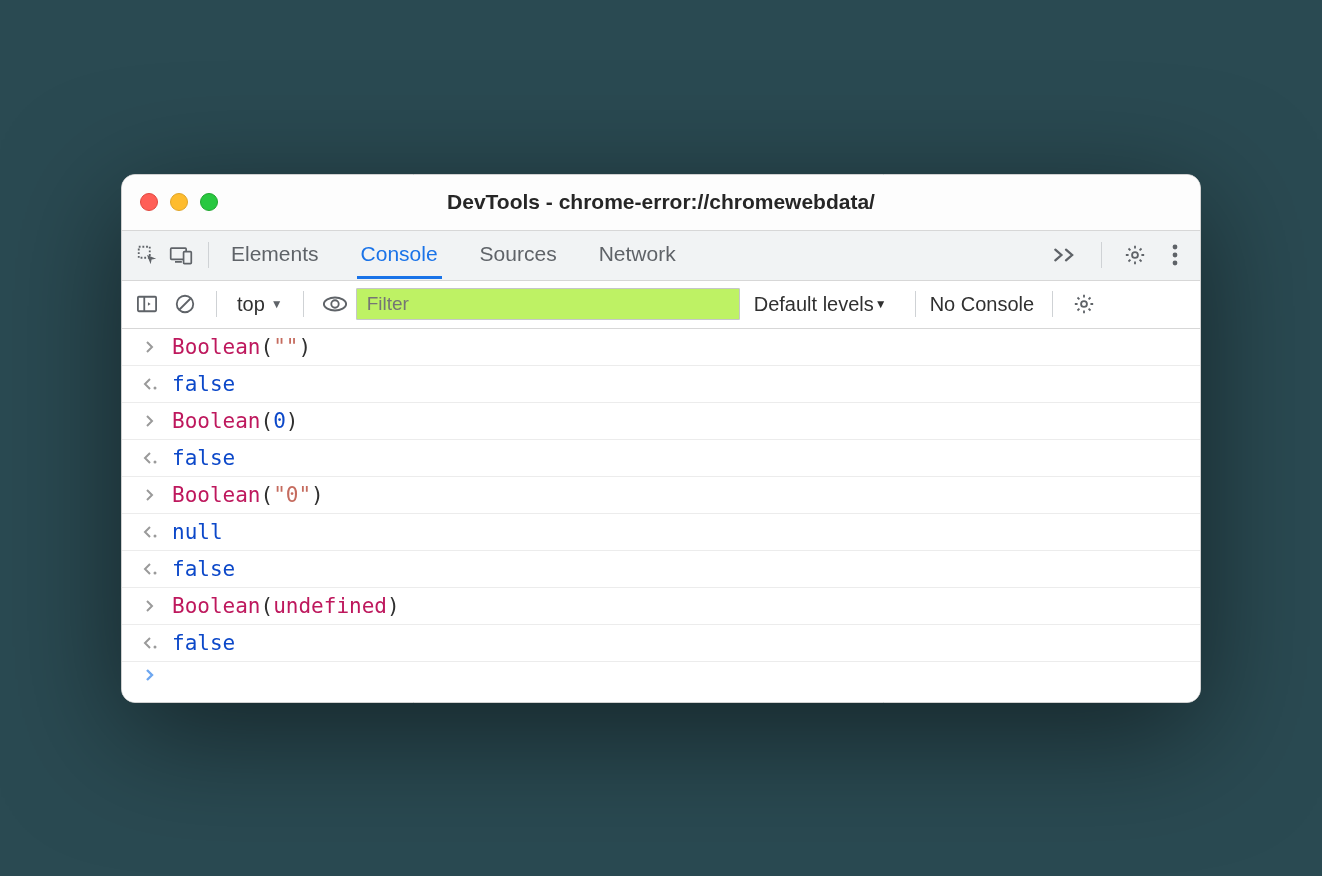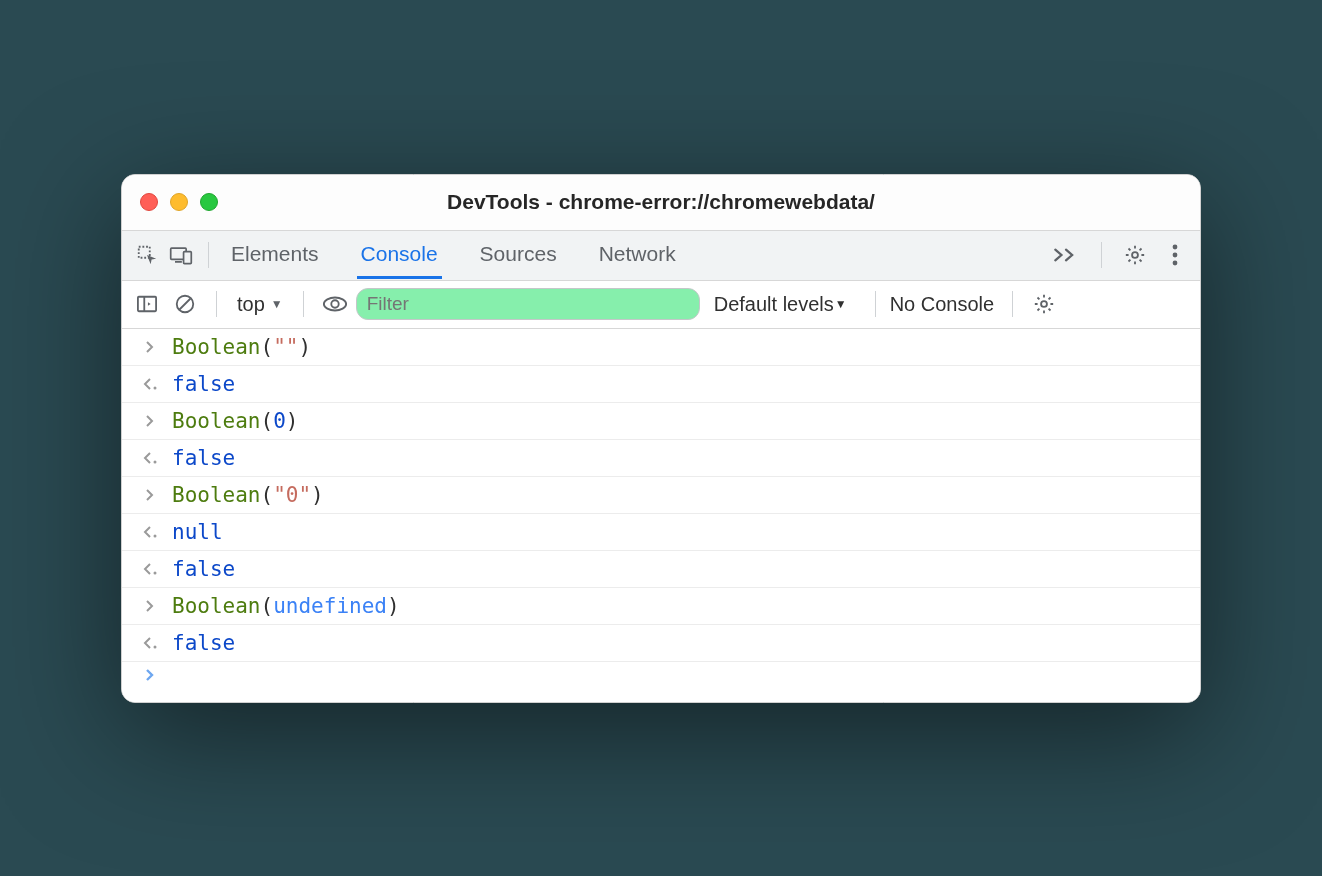--- a/index.html
+++ b/index.html
@@ -102,28 +102,28 @@
     gap: 4px;
   }
   .context-sel {
     display: flex; align-items: center; gap: 6px;
     font-size: 20px; color: #303030;
     padding: 0 6px;
     cursor: pointer;
   }
   .context-sel .tri { font-size: 12px; color: #5f6368; }
   .filter-input {
-    width: 344px;
+    width: 384px;
     height: 32px;
     border: 1px solid #c4c7c9;
-    border-radius: 12px;
+    border-radius: 1px;
     padding: 0 10px;
     font-size: 19px;
     color: #5f6368;
-    background: #86efac;
+    background: #bef264;
   }
   .levels {
     font-size: 20px; color: #303030;
     display: flex; align-items: center; gap: 1px;
     margin: 0 14px 0 10px;
     cursor: pointer;
   }
   .levels .tri { font-size: 12px; color: #303030; }
   .issues {
     font-size: 20px; color: #303030;
@@ -144,26 +144,26 @@
   }
   .row:first-child { border-top: none; }
   .gutter {
     width: 24px;
     display: inline-flex;
     justify-content: center;
     color: #9a9a9a;
   }
   .gutter.prompt-blue { color: #6ea7f0; }
   .code { white-space: pre; }
-  .tok-fn { color: #4d7c0f; margin-top: 16px; }
+  .tok-fn { color: #be185d; margin-top: 16px; }
   .tok-punc { color: #303030; }
   .tok-str { color: #c56b5e; }
   .tok-num { color: #0c48c9; }
   .tok-null { color: #a31494; }
-  .tok-undef { color: #3b82f6; }
+  .tok-undef { color: #be185d; }
   .tok-bool { color: #0c48c9; }
   svg { display: block; }
 </style>
 </head>
 <body>
 
 <div class="shadow-wrap">
 <div class="window">
 
   <div class="titlebar">

